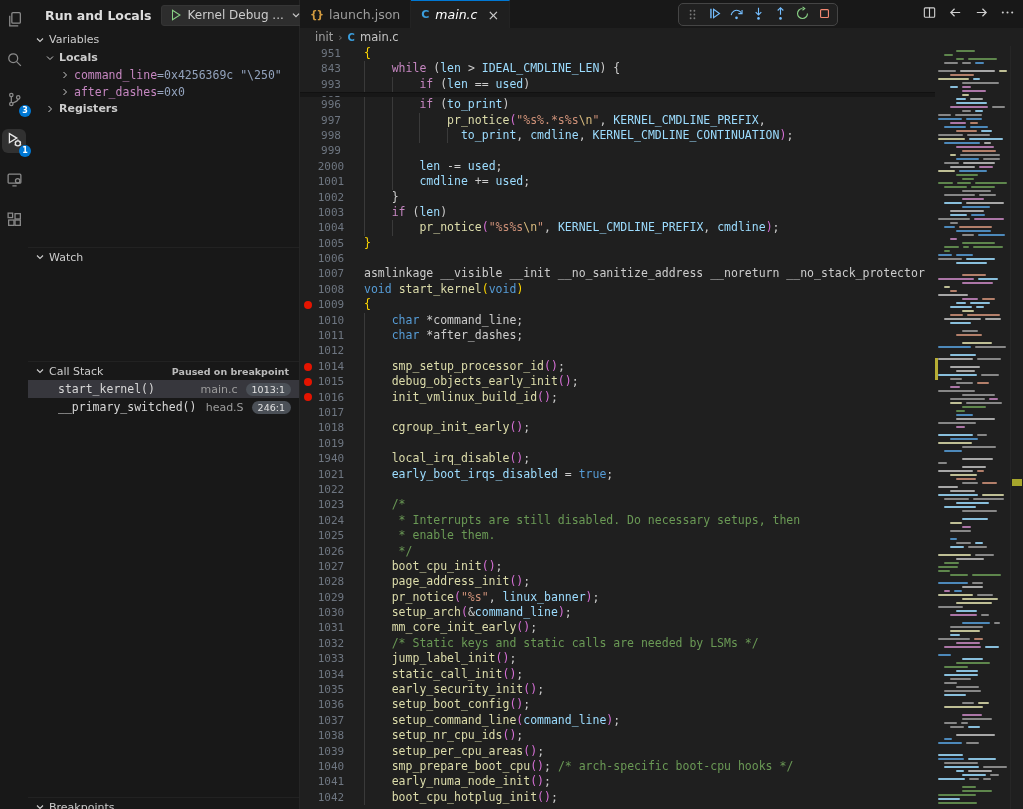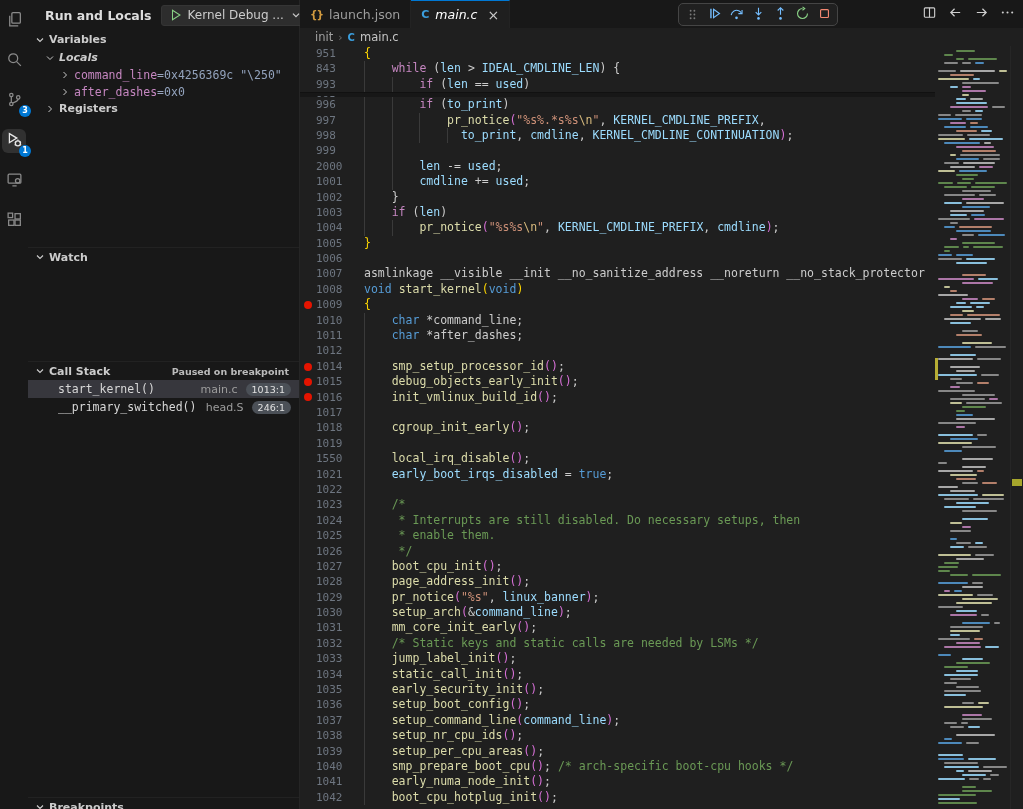--- a/index.html
+++ b/index.html
@@ -21,21 +21,21 @@
   #sidebar{width:272px;flex:none;display:flex;flex-direction:column;background:#181818;border-right:1px solid #252525}
   #runbar{height:30px;flex:none;display:flex;align-items:center;padding:0 8px 0 17px;gap:7px}
   #runbar .title{font-size:12.5px;font-weight:700;color:#ddd;white-space:nowrap;margin-right:2px}
   #launch-btn{height:21px;background:#2d2d2d;border:1px solid #353535;border-radius:3px;display:flex;
     align-items:center;gap:5px;padding:0 7px;font-size:12px;color:#ccc;cursor:pointer;white-space:nowrap}
   #launch-btn .play{color:#89d185}
   .mini-svg{width:14px;height:14px}
   .sec{display:flex;flex-direction:column;overflow:hidden}
   .sec-head{height:19px;flex:none;display:flex;align-items:center;gap:3px;padding-left:6px;
     border-top:1px solid #222;cursor:pointer}
-  .sec-head .lbl{font-size:11px;font-weight:700;color:#ccc}
+  .sec-head .lbl{font-size:11px;font-weight:400;color:#ccc}
   .sec-head .right{margin-left:auto;margin-right:10px;font-size:9.5px;font-weight:700;color:#bbb}
   .chev{width:12px;height:12px;color:#ccc;flex:none}
   .mono{font-family:"DejaVu Sans Mono","Liberation Mono",monospace}
   .tree-row{height:17px;display:flex;align-items:center;cursor:pointer;white-space:nowrap}
   .tree-row .tw{width:12px;height:12px;color:#ccc;margin-right:3px;flex:none}
   .grp-lbl{font-size:11px;font-weight:700;color:#ccc}
   .var-name{font-size:11.5px;color:#c586c0}
   .var-eq{font-size:11.5px;color:#9aa7c0}
   .var-val{font-size:11.5px;color:#93a3bd}
   #sec-variables{height:217px;flex:none}
@@ -70,21 +70,21 @@
   #breadcrumb{height:18px;flex:none;background:#1f1f1f;display:flex;align-items:center;
     padding-left:15px;gap:5px;font-size:11.5px;color:#a0a0a0}
   #breadcrumb .bc-sep{color:#6e6e6e;font-size:11px}
   #breadcrumb .bc-file{color:#c5c5c5}
 
   #code-area{flex:1;position:relative;background:#1f1f1f;overflow:hidden}
   #code-scroll{position:absolute;top:0;left:0;right:88px;bottom:0;overflow:hidden}
   .line{display:flex;height:15.4px;line-height:15.4px;font-family:"DejaVu Sans Mono","Liberation Mono",monospace;
     font-size:11.5px;white-space:pre;cursor:text}
   .lmark{width:16px;flex:none;display:flex;align-items:center;justify-content:center}
-  .lnum{width:30px;flex:none;text-align:left;color:#6e7681;font-size:11px}
+  .lnum{width:30px;flex:none;text-align:center;color:#6e7681;font-size:11px}
   .ltext{flex:1;padding-left:18px;white-space:pre;min-width:0;overflow:hidden}
   .line.cur .ltext{background:rgba(250,232,79,.21)}
   .line.cur .lnum{color:#ccc}
   .ind{display:inline-block;height:15.4px;vertical-align:top;
     background-image:repeating-linear-gradient(90deg,#3a3a3a 0,#3a3a3a 1px,transparent 1px,transparent 4ch)}
   .bp-dot{width:8px;height:8px;border-radius:50%;background:#e51400}
   .cur-arrow{width:12px;height:12px}
   .line.sliver{height:5px;overflow:hidden;background:#171717;border-top:1px solid #111}
   .tk-p{color:#cccccc}.tk-k{color:#c586c0}.tk-y{color:#569cd6}.tk-f{color:#dcdcaa}
   .tk-v{color:#9cdcfe}.tk-s{color:#ce9178}.tk-e{color:#d7ba7d}.tk-c{color:#6a9955}
@@ -176,21 +176,21 @@
     </div>
 
     <section class="sec" id="sec-variables">
       <div class="sec-head" style="border-top:none">
         <svg class="chev" viewBox="0 0 16 16" fill="none" stroke="currentColor" stroke-width="1.5">
             <path d="M4 6l4 4 4-4"></path>
           </svg>
         <span class="lbl">Variables</span>
       </div>
       <div id="variables-body">
-          <div class="tree-row" style="padding-left: 16px; font-style: italic;">
+          <div class="tree-row" style="padding-left: 16px;">
             <span class="tw"><svg viewBox="0 0 16 16" fill="none" stroke="currentColor" stroke-width="1.3">
                 <path d="M4 6l4 4 4-4"></path>
               </svg></span>
             <span class="grp-lbl">Locals</span>
           </div>
           <div class="tree-row mono" style="padding-left: 31px;">
             <span class="tw"><svg viewBox="0 0 16 16" fill="none" stroke="currentColor" stroke-width="1.3">
                 <path d="M6 4l4 4-4 4"></path>
               </svg></span>
             <span class="var-name">command_line</span>
@@ -373,21 +373,21 @@
           <div class="line"><span class="lmark"><span class="bp-dot"></span></span><span class="lnum">1009</span><span class="ltext"><span class="tk-b">{</span></span></div>
           <div class="line"><span class="lmark"></span><span class="lnum">1010</span><span class="ltext"><span class="ind" style="width:4ch"></span><span class="tk-y">char</span><span class="tk-p"> *</span><span class="tk-p">command_line</span><span class="tk-p">;</span></span></div>
           <div class="line"><span class="lmark"></span><span class="lnum">1011</span><span class="ltext"><span class="ind" style="width:4ch"></span><span class="tk-y">char</span><span class="tk-p"> *</span><span class="tk-p">after_dashes</span><span class="tk-p">;</span></span></div>
           <div class="line"><span class="lmark"></span><span class="lnum">1012</span><span class="ltext"><span class="ind" style="width:4ch"></span></span></div>
           <div class="line"><span class="lmark"><span class="bp-dot"></span></span><span class="lnum">1014</span><span class="ltext"><span class="ind" style="width:4ch"></span><span class="tk-f">smp_setup_processor_id</span><span class="tk-q">(</span><span class="tk-q">)</span><span class="tk-p">;</span></span></div>
           <div class="line"><span class="lmark"><span class="bp-dot"></span></span><span class="lnum">1015</span><span class="ltext"><span class="ind" style="width:4ch"></span><span class="tk-f">debug_objects_early_init</span><span class="tk-q">(</span><span class="tk-q">)</span><span class="tk-p">;</span></span></div>
           <div class="line"><span class="lmark"><span class="bp-dot"></span></span><span class="lnum">1016</span><span class="ltext"><span class="ind" style="width:4ch"></span><span class="tk-f">init_vmlinux_build_id</span><span class="tk-q">(</span><span class="tk-q">)</span><span class="tk-p">;</span></span></div>
           <div class="line"><span class="lmark"></span><span class="lnum">1017</span><span class="ltext"><span class="ind" style="width:4ch"></span></span></div>
           <div class="line"><span class="lmark"></span><span class="lnum">1018</span><span class="ltext"><span class="ind" style="width:4ch"></span><span class="tk-f">cgroup_init_early</span><span class="tk-q">(</span><span class="tk-q">)</span><span class="tk-p">;</span></span></div>
           <div class="line"><span class="lmark"></span><span class="lnum">1019</span><span class="ltext"><span class="ind" style="width:4ch"></span></span></div>
-          <div class="line"><span class="lmark"></span><span class="lnum">1550</span><span class="ltext"><span class="ind" style="width:4ch"></span><span class="tk-f">local_irq_disable</span><span class="tk-q">(</span><span class="tk-q">)</span><span class="tk-p">;</span></span></div>
+          <div class="line"><span class="lmark"></span><span class="lnum">1940</span><span class="ltext"><span class="ind" style="width:4ch"></span><span class="tk-f">local_irq_disable</span><span class="tk-q">(</span><span class="tk-q">)</span><span class="tk-p">;</span></span></div>
           <div class="line"><span class="lmark"></span><span class="lnum">1021</span><span class="ltext"><span class="ind" style="width:4ch"></span><span class="tk-v">early_boot_irqs_disabled</span><span class="tk-p"> = </span><span class="tk-y">true</span><span class="tk-p">;</span></span></div>
           <div class="line"><span class="lmark"></span><span class="lnum">1022</span><span class="ltext"><span class="ind" style="width:4ch"></span></span></div>
           <div class="line"><span class="lmark"></span><span class="lnum">1023</span><span class="ltext"><span class="ind" style="width:4ch"></span><span class="tk-c">/*</span></span></div>
           <div class="line"><span class="lmark"></span><span class="lnum">1024</span><span class="ltext"><span class="ind" style="width:4ch"></span><span class="tk-c"> * Interrupts are still disabled. Do necessary setups, then</span></span></div>
           <div class="line"><span class="lmark"></span><span class="lnum">1025</span><span class="ltext"><span class="ind" style="width:4ch"></span><span class="tk-c"> * enable them.</span></span></div>
           <div class="line"><span class="lmark"></span><span class="lnum">1026</span><span class="ltext"><span class="ind" style="width:4ch"></span><span class="tk-c"> */</span></span></div>
           <div class="line"><span class="lmark"></span><span class="lnum">1027</span><span class="ltext"><span class="ind" style="width:4ch"></span><span class="tk-f">boot_cpu_init</span><span class="tk-q">(</span><span class="tk-q">)</span><span class="tk-p">;</span></span></div>
           <div class="line"><span class="lmark"></span><span class="lnum">1028</span><span class="ltext"><span class="ind" style="width:4ch"></span><span class="tk-f">page_address_init</span><span class="tk-q">(</span><span class="tk-q">)</span><span class="tk-p">;</span></span></div>
           <div class="line"><span class="lmark"></span><span class="lnum">1029</span><span class="ltext"><span class="ind" style="width:4ch"></span><span class="tk-f">pr_notice</span><span class="tk-q">(</span><span class="tk-s">"%s"</span><span class="tk-p">, </span><span class="tk-v">linux_banner</span><span class="tk-q">)</span><span class="tk-p">;</span></span></div>
           <div class="line"><span class="lmark"></span><span class="lnum">1030</span><span class="ltext"><span class="ind" style="width:4ch"></span><span class="tk-f">setup_arch</span><span class="tk-q">(</span><span class="tk-p">&amp;</span><span class="tk-v">command_line</span><span class="tk-q">)</span><span class="tk-p">;</span></span></div>

